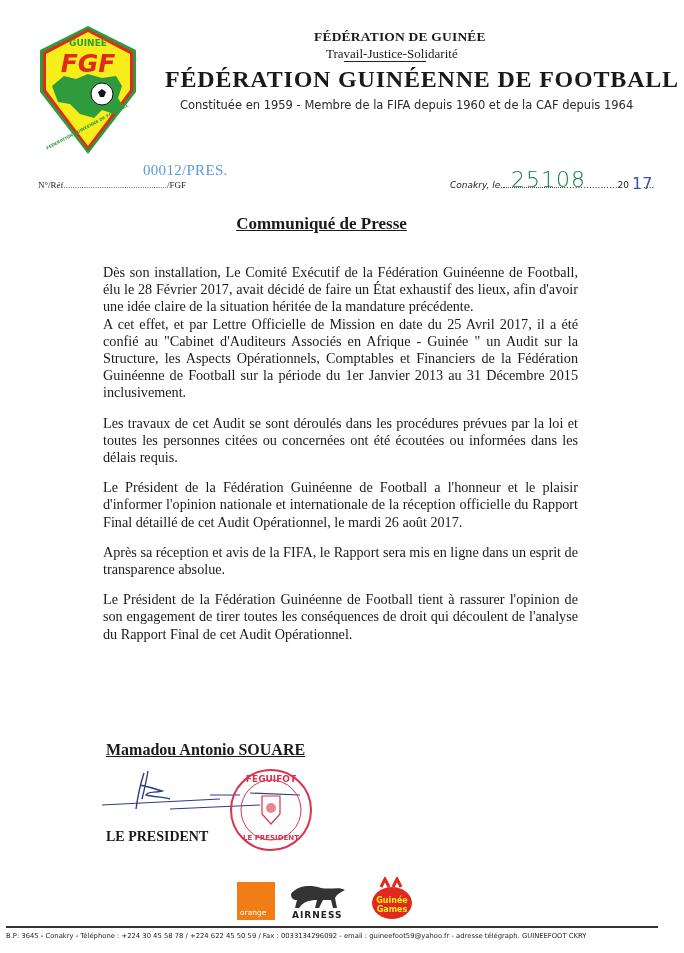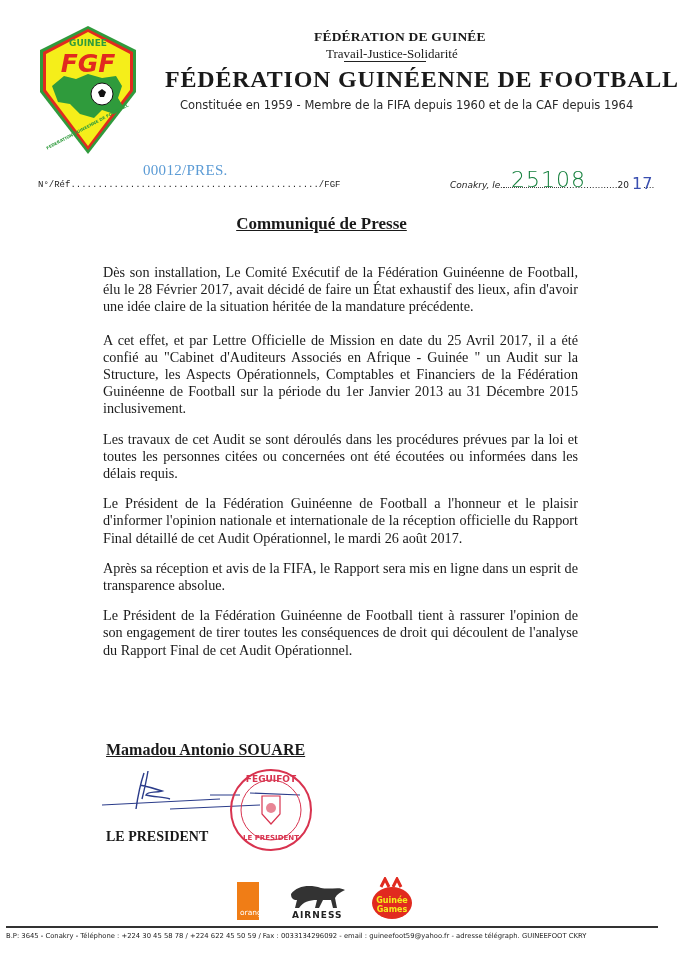--- a/index.html
+++ b/index.html
@@ -7,39 +7,39 @@
   .abs { position:absolute; }
   
   .logo { left:36px; top:24px; width:104px; height:132px; }
   .rep { left:314px; top:29px; font-weight:bold; font-size:13.5px; letter-spacing:0.2px; }
   .motto { left:326px; top:46px; font-size:13px; }
   .motto-line { left:344px; top:61px; width:82px; height:1px; background:#222; }
   .fed { left:165px; top:66px; font-weight:bold; font-size:24px; letter-spacing:0.8px; white-space:nowrap; }
   .const { left:180px; top:98px; font-family:"DejaVu Sans", sans-serif; font-size:11.5px; color:#2a2a2a; white-space:nowrap; }
   
   .ref-hand { left:143px; top:162px; font-size:15px; color:#5b9bd5; letter-spacing:0.3px; }
-  .ref { left:38px; top:180px; font-family:Liberation Mono, monospace; font-size:9px; color:#222; white-space:nowrap; }
+  .ref { left:38px; top:180px; font-family:Liberation Serif, serif; font-size:9px; color:#222; white-space:nowrap; }
   .date { left:450px; top:180px; font-family:"DejaVu Sans", sans-serif; font-size:9px; color:#222; white-space:nowrap; }
   .date .lbl { font-style:italic; }
   .date-hand { left:511px; top:167px; font-size:22px; color:#15803d; font-family:"DejaVu Sans", sans-serif; font-weight:300; letter-spacing:1px; }
   .year-hand { left:632px; top:174px; font-size:16px; color:#3a4fb0; font-family:"DejaVu Sans", sans-serif; }
   
   .title { left:0; width:643px; top:214px; text-align:center; font-weight:bold; font-size:17px; }
   .title span { text-decoration:underline; }
   
   .body { left:103px; top:264px; width:475px; font-size:14.2px; line-height:17.2px; text-align:justify; }
   .body p { margin:0 0 13px 0; }
-  .body p.tight { margin-bottom:16px; }
+  .body p.tight { margin-bottom:0; }
   
   .signer { left:106px; top:741px; font-weight:bold; font-size:16px; text-decoration:underline; }
   .sig { left:100px; top:765px; width:220px; height:50px; }
   .president { left:106px; top:829px; font-weight:bold; font-size:14px; }
   .stamp { left:222px; top:768px; width:98px; height:84px; }
   
-  .orange { left:237px; top:882px; width:22px; height:38px; background:#f07d16; }
+  .orange { left:237px; top:882px; width:38px; height:38px; background:#f07d16; }
   .orange span { position:absolute; left:3px; bottom:3px; font-family:"DejaVu Sans", sans-serif; font-size:7.5px; color:#fff; }
   .airness { left:287px; top:880px; width:62px; height:40px; }
   .airness-txt { left:292px; top:910px; font-family:"DejaVu Sans", sans-serif; font-size:9px; font-weight:bold; letter-spacing:1px; color:#222; }
   .gg { left:371px; top:877px; width:42px; height:44px; }
   
   .foot-line { left:6px; top:926px; width:652px; height:2px; background:#333; }
   .foot { left:6px; top:932px; width:672px; font-family:"DejaVu Sans", sans-serif; font-size:6.8px; color:#222; white-space:nowrap; }
 </style>
 </head>
 <body>

